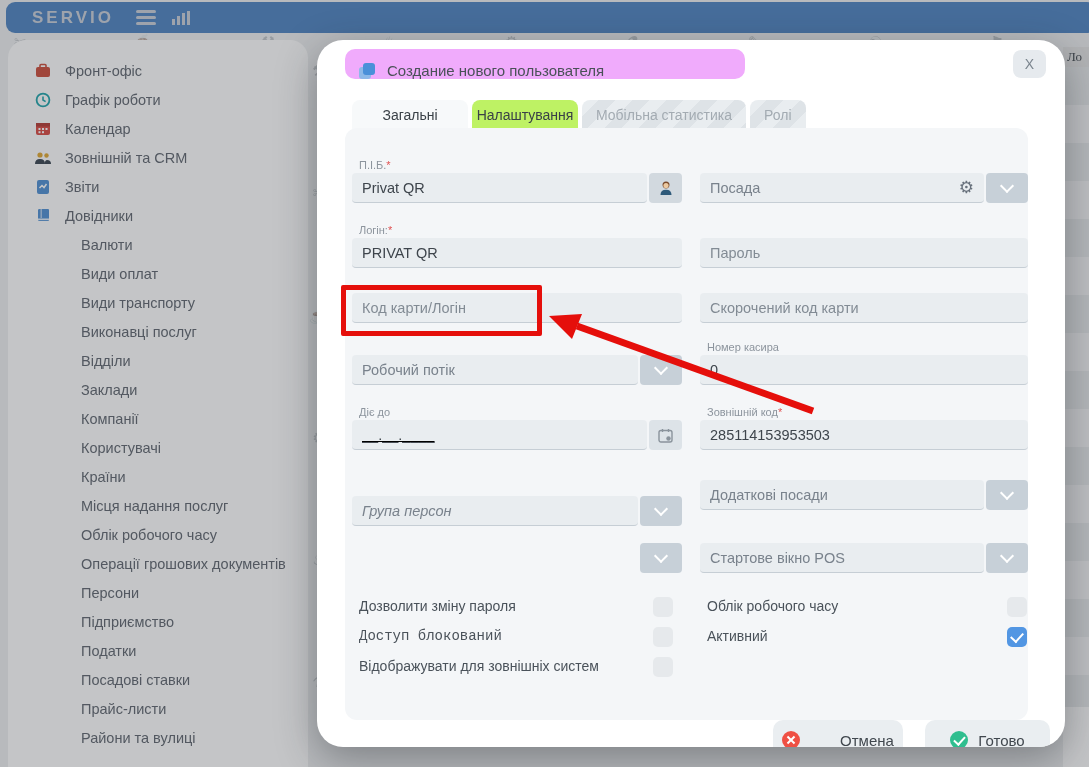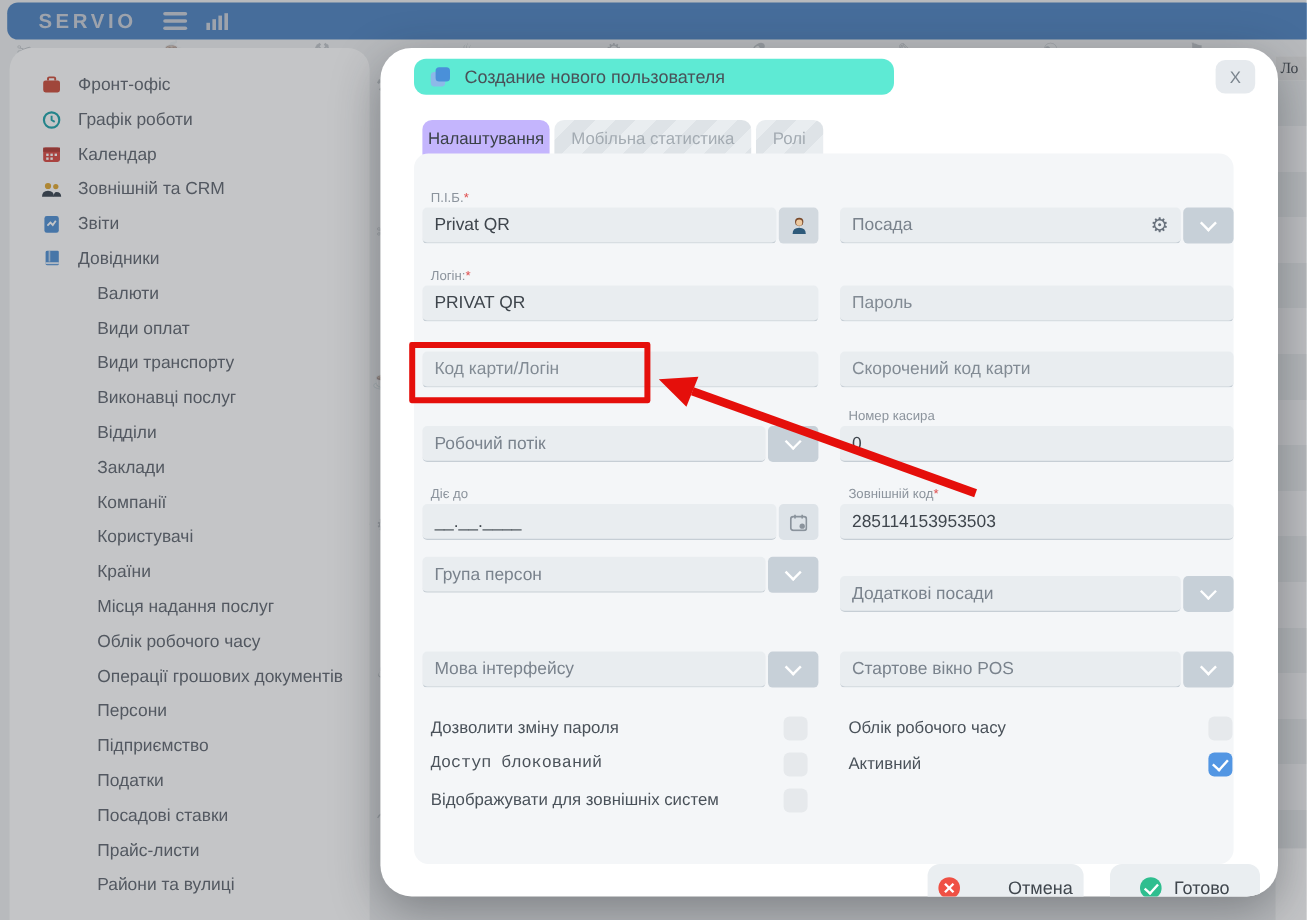--- a/index.html
+++ b/index.html
@@ -40,35 +40,35 @@
     background:repeating-linear-gradient(180deg,#e9ebec 0 38px,#f6f7f8 38px 76px); }
 
   
   .dim-overlay { position:absolute; inset:0; background:rgba(58,64,70,0.30); z-index:4; }
 
   
   .modal { position:absolute; left:317px; top:40px; width:748px; height:707px;
     background:#ffffff; border-radius:26px; z-index:10; overflow:hidden;
     box-shadow:0 12px 40px rgba(30,35,40,.38); }
   .modal-title-pill { position:absolute; left:28px; top:9px; width:400px; height:30px;
-    background:#5eead4; border-radius:10px; display:flex; align-items:center; }
+    background:#f0abfc; border-radius:10px; display:flex; align-items:flex-end; }
   .copy-icon { position:relative; width:16px; height:16px; margin:0 12px 0 14px; }
   .copy-icon i { position:absolute; display:block; width:12px; height:12px; border-radius:3px; }
   .copy-icon i.b { left:0; top:4px; background:#8db9e8; }
   .copy-icon i.f { left:4px; top:0; background:#4a90d9; }
   .modal-title { font-size:15px; color:#4a5158; }
   .close-btn { position:absolute; right:19px; top:10px; width:33px; height:28px;
     background:#e6eaee; border:none; border-radius:8px; font-size:14px; color:#7b858e;
     font-family:"Liberation Sans",sans-serif; cursor:pointer; }
 
   .tabs { position:absolute; left:35px; top:60px; display:flex; gap:4px; }
   .tab { height:29px; display:flex; align-items:center; justify-content:center;
     font-size:14px; border-radius:8px 8px 0 0; padding:0 14px; cursor:pointer; }
   .tab.active { background:#f7f9fa; color:#3a4147; width:116px; }
-  .tab.normal { background:#c4b5fd; color:#3a4147; width:106px; }
+  .tab.normal { background:#bef264; color:#3a4147; width:106px; }
   .tab.disabled { color:#a3abb2; cursor:default;
     background:repeating-linear-gradient(135deg,#e9edf0 0 12px,#dee3e7 12px 24px); }
 
   .form-panel { position:absolute; left:28px; top:88px; width:683px; height:592px;
     background:#f4f6f8; border-radius:12px; }
 
   .fld-label { position:absolute; font-size:11px; color:#8c949d; }
   .req { color:#e05252; }
   .t-input { background:#e9edf0; border:none; border-bottom:1px solid #c6ced5;
     border-radius:4px; height:30px; font-size:14.5px; color:#3e454c; padding:0 10px;
@@ -269,20 +269,21 @@
   <div class="modal-title-pill">
     <span class="copy-icon">
         <i class="b"></i>
         <i class="f"></i>
       </span>
     <span class="modal-title">Создание нового пользователя</span>
   </div>
   <button class="close-btn">X</button>
 
   <div class="tabs">
+    <div class="tab active">Загальні</div>
     <div class="tab normal">Налаштування</div>
     <div class="tab disabled">Мобільна статистика</div>
     <div class="tab disabled">Ролі</div>
   </div>
 
   <div class="form-panel">
 
     <span class="fld-label" style="left:14px; top:31px;"><span>П.І.Б.</span><span class="req">*</span></span>
     <div class="fgroup" style="left:7px; top:45px; width:330px;">
       <input class="t-input" value="Privat QR" style="">
@@ -322,53 +323,50 @@
         <span class="grow">Робочий потік</span>
       </div>
       <button class="chev-btn"></button>
     </div>
     <span class="fld-label" style="left:362px; top:213px;">Номер касира</span>
     <div class="fgroup" style="left:355px; top:227px; width:328px;">
       <input class="t-input" value="0" style="">
     </div>
 
     <span class="fld-label" style="left:14px; top:278px;">Діє до</span>
-    <div class="fgroup" style="left:7px; top:292px; width:330px;">
+    <div class="fgroup" style="left:7px; top:292px; width:330px;text-decoration:underline;">
       <input class="t-input" value="__.__.____" style="">
       <button class="sq-btn cal-btn">
         <svg width="15" height="15">
             <rect x="1" y="2.5" width="13" height="11.5" rx="2" fill="none" stroke="#8a939c" stroke-width="1.4"></rect>
             <line x1="4.5" y1="1" x2="4.5" y2="4" stroke="#8a939c" stroke-width="1.4"></line>
             <line x1="10.5" y1="1" x2="10.5" y2="4" stroke="#8a939c" stroke-width="1.4"></line>
             <circle cx="10.5" cy="10.5" r="2.2" fill="#8a939c"></circle>
           </svg>
       </button>
     </div>
     <span class="fld-label" style="left:362px; top:278px;"><span>Зовнішній код</span><span class="req">*</span></span>
     <div class="fgroup" style="left:355px; top:292px; width:328px;">
       <input class="t-input" value="285114153953503" style="">
     </div>
 
-    <div class="fgroup" style="left:7px; top:336px; width:330px;">
+    <div class="fgroup" style="left:7px; top:368px; width:330px;font-style:italic;">
       <div class="select-field">
         <span class="grow">Група персон</span>
       </div>
       <button class="chev-btn"></button>
     </div>
     <div class="fgroup" style="left:355px; top:352px; width:328px;">
       <div class="select-field">
         <span class="grow">Додаткові посади</span>
       </div>
       <button class="chev-btn"></button>
     </div>
 
     <div class="fgroup" style="left:7px; top:415px; width:330px;">
-      <div class="select-field">
-        <span class="grow">Мова інтерфейсу</span>
-      </div>
       <button class="chev-btn"></button>
     </div>
     <div class="fgroup" style="left:355px; top:415px; width:328px;">
       <div class="select-field">
         <span class="grow">Стартове вікно POS</span>
       </div>
       <button class="chev-btn"></button>
     </div>
 
     <span class="chk-label" style="left:14px; top:470px;">Дозволити зміну пароля</span>

